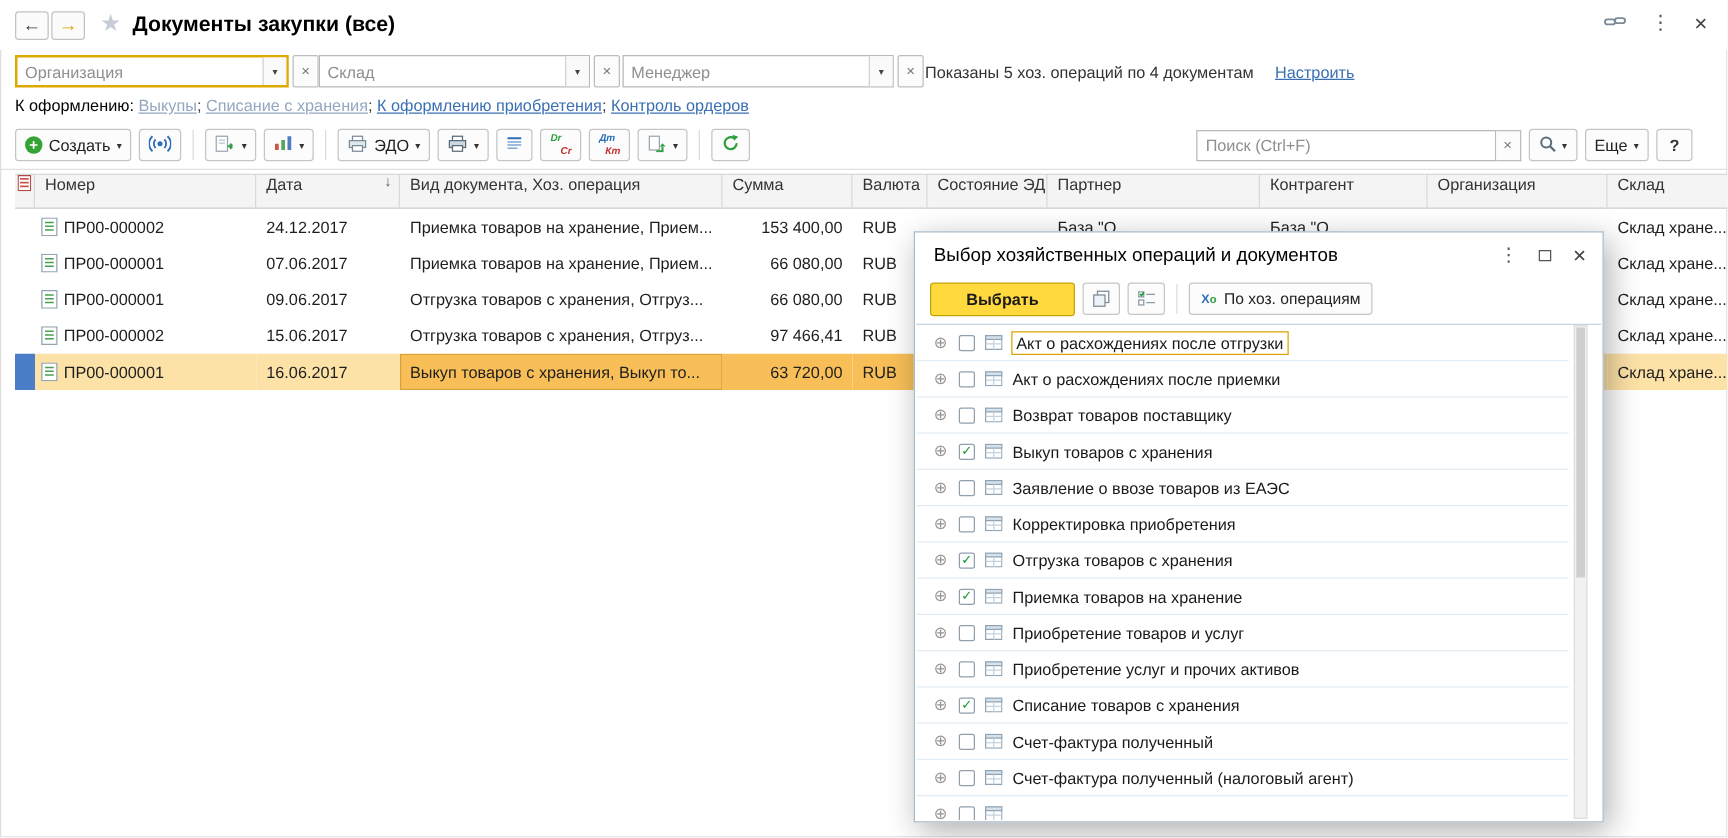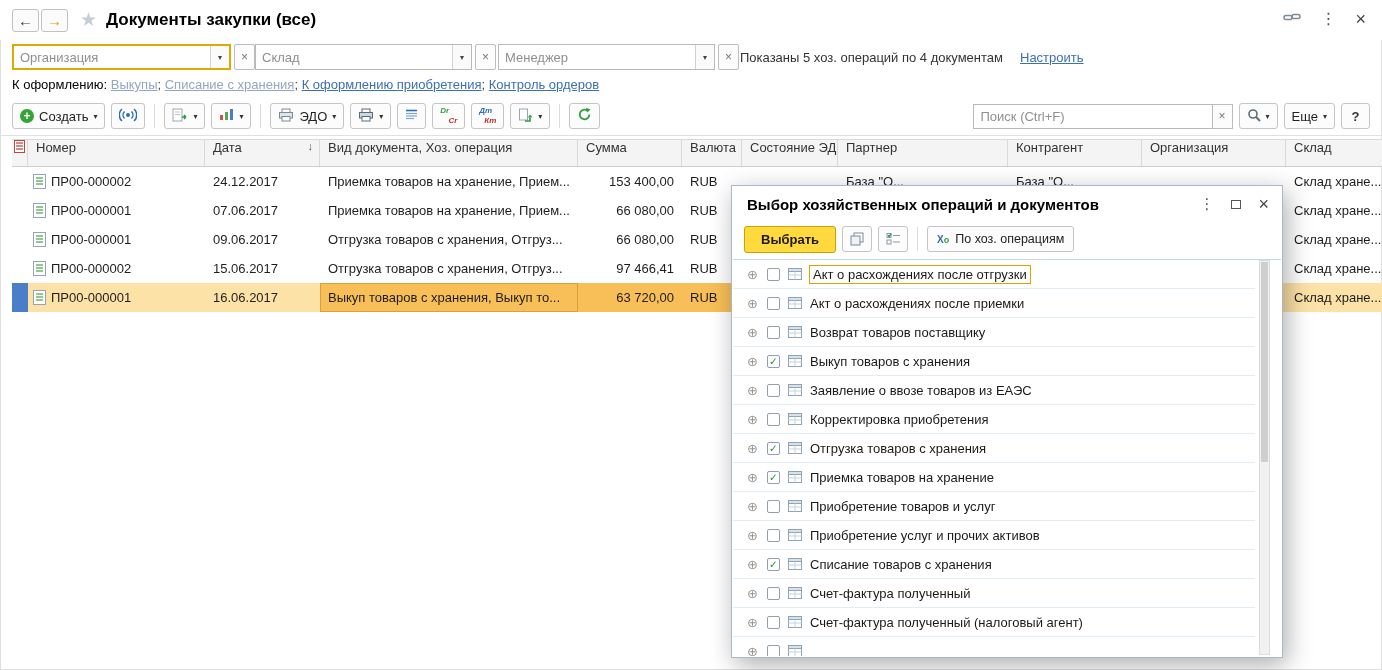--- a/index.html
+++ b/index.html
@@ -33,21 +33,21 @@
   
   .links-row{position:absolute;left:12px;top:77px;right:0;height:20px;white-space:nowrap}
   .links-row .lbl{color:#000}
   .qlink{text-decoration:underline;cursor:pointer;color:#3b70b2}
   .qlink.muted{color:#93a7c0}
   .qsep{color:#444}
 
   
   .toolbar{position:absolute;left:0;top:97px;right:0;height:39px;border-bottom:1px solid #e0e0e0}
   .tb-left{position:absolute;left:12px;top:6px;display:flex;gap:6px;align-items:center}
-  .tb-right{position:absolute;right:12px;top:6px;display:flex;gap:6px;align-items:center}
+  .tb-right{position:absolute;right:28px;top:6px;display:flex;gap:6px;align-items:center}
   .tbtn{display:inline-flex;align-items:center;gap:5px;height:26px;padding:0 7px;background:#fcfcfc;border:1px solid #c5c5c5;border-radius:3px;font-size:13px;color:#222;cursor:pointer;white-space:nowrap}
   .caret{font-size:8px;color:#333}
   .plus-ico{display:inline-flex;width:14px;height:14px;border-radius:50%;background:#36a336;color:#fff;align-items:center;justify-content:center;font-size:12px;font-weight:bold;line-height:1}
   .vsep{width:1px;height:24px;background:#dcdcdc;margin:0 3px}
   .drcr{display:inline-block;width:17px;height:18px;position:relative;font-style:italic;font-weight:bold;font-size:8px;line-height:8px}
   .drcr .t{position:absolute;left:0;top:0}
   .drcr .b{position:absolute;right:0;bottom:0}
   .dr{color:#2e9e3e}.cr{color:#c03030}.dt{color:#2d6fb5}.kt{color:#c03030}
   .search-wrap{display:flex;align-items:center}
   .search-input{width:240px;height:25px;border:1px solid #b9b9b9;padding:0 7px;font-size:13px;font-family:inherit;outline:none;color:#222}
@@ -67,27 +67,27 @@
   .c-marker{padding:0}
   .c-num{padding-left:4px;gap:4px}
   .c-sum{justify-content:flex-end;padding-right:8px}
   .trow.selected .tc{background:#fde2a7}
   .trow.selected .c-doc,.trow.selected .c-sum,.trow.selected .c-cur{background:#f8bf58}
   .trow.selected .c-doc{box-shadow:inset 0 0 0 1px #dd9f3a}
   .trow.selected .c-marker{background:#4a7ec9}
 
   
   .dialog{position:absolute;left:731px;top:185px;width:552px;height:473px;background:#fff;border:1px solid #a8bac8;box-shadow:4px 7px 24px rgba(0,0,0,.32);z-index:50}
-  .dlg-title{position:absolute;left:15px;top:10px;font-size:15px;font-weight:700;color:#000;white-space:nowrap}
+  .dlg-title{position:absolute;left:15px;top:10px;font-size:15px;font-weight:400;color:#000;white-space:nowrap}
   .dlg-controls{position:absolute;right:13px;top:9px;display:flex;gap:17px;align-items:center;color:#555}
   .dlg-controls .dots{font-size:15px}
   .dlg-controls .maxi{display:inline-block;width:10px;height:9px;border:1.5px solid #555}
   .dlg-controls .x{font-size:18px;line-height:14px;color:#444}
   .dlg-bar{position:absolute;left:12px;top:38px;right:12px;height:30px;display:flex;gap:6px;align-items:center}
-  .btn-select{height:27px;padding:0 16px;background:#ffd93e;border:1px solid #c7a500;border-radius:3px;font-weight:700;font-size:13px;color:#1a1a1a;cursor:pointer}
+  .btn-select{height:27px;padding:0 28px;background:#ffd93e;border:1px solid #c7a500;border-radius:3px;font-weight:700;font-size:13px;color:#1a1a1a;cursor:pointer}
   .ibtn{width:30px;height:26px;display:inline-flex;align-items:center;justify-content:center;background:#fcfcfc;border:1px solid #c5c5c5;border-radius:3px;cursor:pointer}
   .toggle{display:inline-flex;align-items:center;gap:6px;height:26px;padding:0 9px;border-radius:3px;font-size:12.5px;color:#222;cursor:pointer;white-space:nowrap}
   .toggle.pressed{background:#e3eaf0;border:1px solid #9db0c0;box-shadow:inset 0 1px 2px rgba(0,0,0,.14)}
   .toggle.normal{background:#fcfcfc;border:1px solid #c5c5c5}
   .xo-ico{font-weight:bold;font-size:10px;color:#2d6fb5}
   .xo-ico i{font-style:normal;color:#2e9e3e;font-size:9px}
   .dlist{position:absolute;left:1px;top:73px;right:1px;bottom:1px;overflow:hidden;border-top:1px solid #c8d6e2;padding-right:26px}
   .ditem{height:29px;display:flex;align-items:center;gap:8px;padding-left:13px;border-bottom:1px solid #e2ecf4}
   .expand{color:#969696;font-size:13px;width:13px;text-align:center}
   .cb{width:13px;height:13px;border:1px solid #90a0ae;border-radius:2px;background:#fff;display:inline-flex;align-items:center;justify-content:center;font-size:10.5px;font-weight:bold;color:#149b32;cursor:pointer;flex:none}

